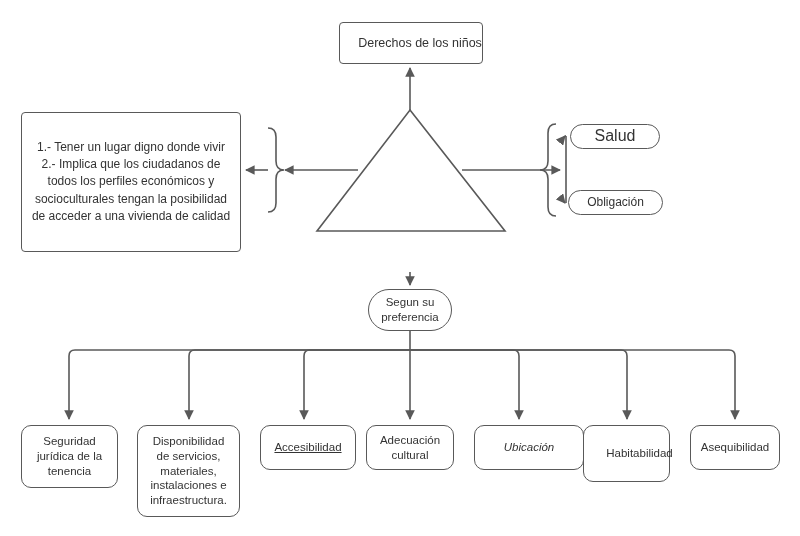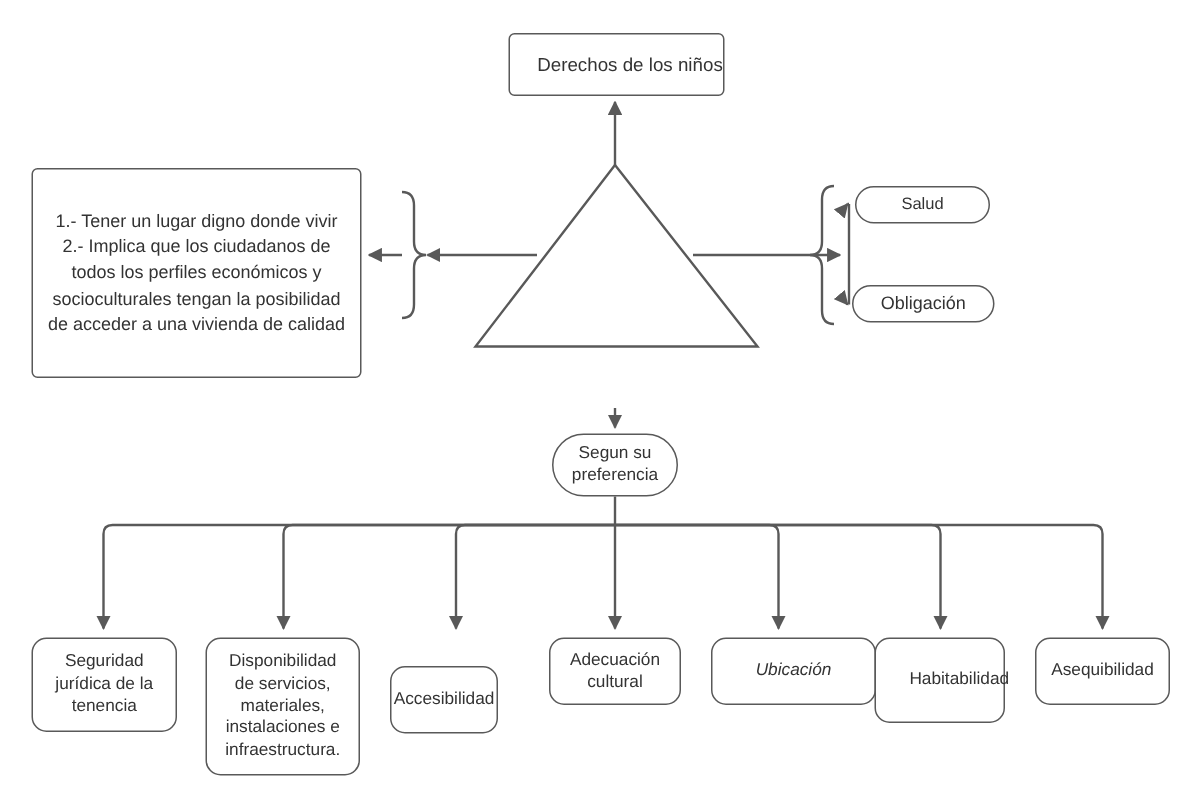--- a/index.html
+++ b/index.html
@@ -38,30 +38,30 @@
     z-index: 2;
   }
   .rect      { border-radius: 4px; }
   .pill      { border-radius: 999px; }
   .softrect  { border-radius: 10px; }
 
   
   #node-top        { left: 339px; top: 22px;  width: 144px; height: 42px; font-size: 12.5px; padding-left: 18px; }
   #node-detail     { left: 21px;  top: 112px; width: 220px; height: 140px;
                      font-size: 12px; padding: 6px 8px; line-height: 1.45; }
-  #node-salud      { left: 570px; top: 124px; width: 90px;  height: 25px; font-size: 11px; }
+  #node-salud      { left: 570px; top: 124px; width: 90px;  height: 25px; font-size: 16px; }
   #node-obligacion { left: 568px; top: 190px; width: 95px;  height: 25px; font-size: 12px; }
   #node-vivienda   { left: 317px; top: 230px; width: 188px; height: 42px; font-size: 12.5px; }
   #node-segun      { left: 368px; top: 289px; width: 84px;  height: 42px; font-size: 11.5px;
                      border-radius: 22px; }
 
   .leaf { font-size: 11.5px; }
   #leaf-0 { left: 21px;  top: 425px; width: 97px;  height: 63px; }
   #leaf-1 { left: 137px; top: 425px; width: 103px; height: 92px; }
-  #leaf-2 { left: 260px; top: 444px; width: 72px;  height: 45px; }
+  #leaf-2 { left: 260px; top: 425px; width: 96px;  height: 45px; text-decoration: underline; }
   #leaf-3 { left: 366px; top: 425px; width: 88px;  height: 45px; }
   #leaf-4 { left: 474px; top: 425px; width: 110px;  height: 45px; font-style: italic; }
   #leaf-5 { left: 583px; top: 425px; width: 87px;  height: 57px; padding-left: 26px; }
   #leaf-6 { left: 690px; top: 425px; width: 90px;  height: 45px; }
 </style>
 </head>
 <body>
 
 <div id="canvas">
 

